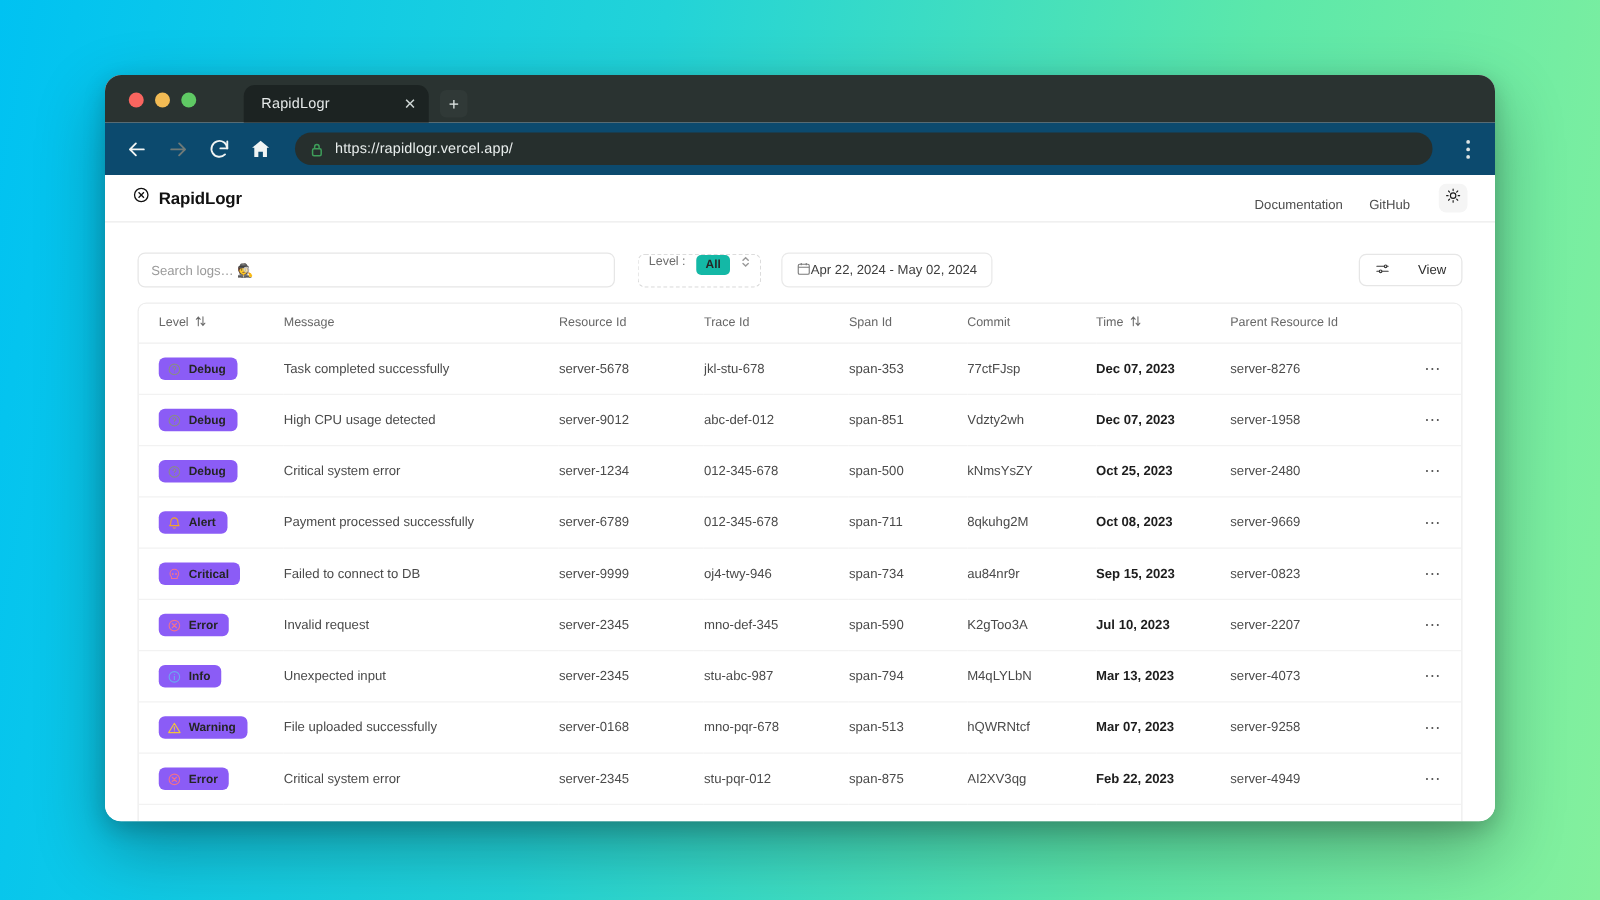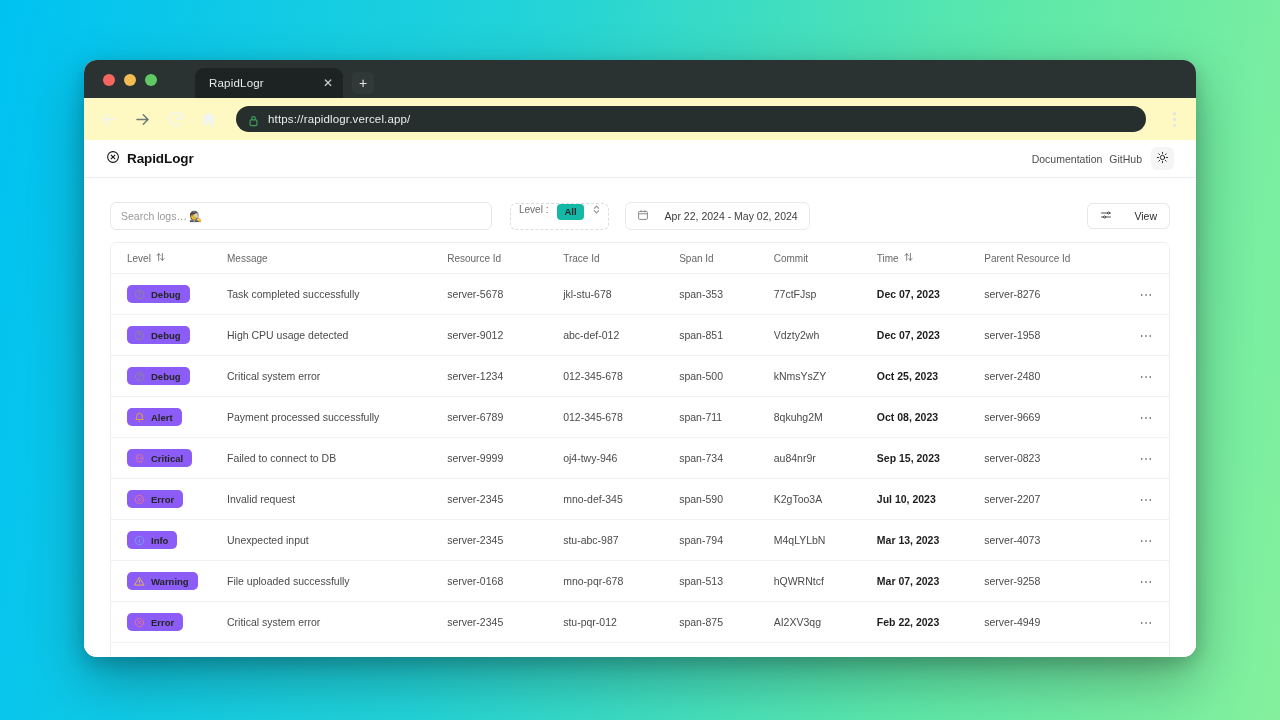--- a/index.html
+++ b/index.html
@@ -37,21 +37,21 @@
     position: relative;
   }
   .tab-title { color: #e6eaea; font-size: 11.5px; letter-spacing: .2px; white-space: nowrap; }
   .tab-close { margin-left: auto; color: #cfd6d5; font-size: 12px; line-height: 1; }
   .newtab {
     margin-left: 9px; width: 22px; height: 22px; border-radius: 5px;
     background: #303937; color: #dfe5e4; font-size: 14px;
     display: flex; align-items: center; justify-content: center; margin-bottom: 4px;
   }
   .navbar {
-    height: 42px; background: #fef9c3; display: flex; align-items: center;
+    height: 42px; background: #0c4a6e; display: flex; align-items: center;
     padding: 0 14px 0 16px; gap: 14px; flex-shrink: 0;
   }
   .navbtn { width: 19px; height: 19px; flex-shrink: 0; }
   .navbtn svg { display: block; }
   .omnibox {
     flex: 1; height: 26px; background: #262f2d; border-radius: 13px;
     display: flex; align-items: center; padding: 0 12px; gap: 9px; margin-left: 4px;
   }
   .lock { width: 11px; height: 12px; flex-shrink: 0; }
   .url { color: #e9eeed; font-size: 11.5px; letter-spacing: .15px; white-space: nowrap; }
@@ -59,21 +59,21 @@
   .kebab i { width: 3px; height: 3px; border-radius: 50%; background: #dfe5e4; display: block; }
 
   
   .page { flex: 1; background: #fff; display: flex; flex-direction: column; overflow: hidden; }
   .appheader {
     height: 38px; border-bottom: 1px solid #ececec; flex-shrink: 0;
     display: flex; align-items: center; padding: 0 22px 0 22px;
   }
   .brand { display: flex; align-items: center; gap: 7px; }
   .brand-name { font-size: 13.5px; font-weight: bold; color: #111; letter-spacing: -.1px; }
-  .hdr-right { margin-left: auto; display: flex; align-items: center; gap: 7px; }
+  .hdr-right { margin-left: auto; display: flex; align-items: flex-end; gap: 21px; }
   .hdr-link { font-size: 10.5px; color: #4d4d4d; }
   .theme-btn {
     width: 23px; height: 23px; border-radius: 6px; background: #f5f5f5;
     display: flex; align-items: center; justify-content: center; margin-left: 2px;
   }
 
   .content { flex: 1; padding: 24px 26px 0 26px; overflow: hidden; }
 
   
   .toolbar { display: flex; align-items: center; gap: 0; margin-bottom: 12px; }
@@ -87,21 +87,21 @@
     display: flex; align-items: flex-start; padding: 0 8px; gap: 9px;
   }
   .level-label { font-size: 10px; color: #6b6b6b; }
   .level-pill {
     background: #14b8a6; border-radius: 4px; padding: 2.5px 7px;
     font-size: 9.5px; font-weight: bold; color: #262626;
   }
   .stepper { display: flex; flex-direction: column; gap: 2px; color: #9a9a9a; font-size: 6px; line-height: 6px; }
   .daterange {
     margin-left: 16px; height: 28px; border: 1px solid #e9e9e9; border-radius: 6px;
-    display: flex; align-items: center; padding: 0 11px; gap: 16px;
+    display: flex; align-items: center; padding: 0 11px; gap: 0;
     font-size: 10.5px; color: #3d3d3d;
   }
   .viewbtn {
     margin-left: auto; height: 26px; border: 1px solid #e6e6e6; border-radius: 6px;
     display: flex; align-items: center; padding: 0 12px; gap: 22px;
     font-size: 10.5px; color: #2c2c2c;
   }
 
   
   .tablewrap { border: 1px solid #ededed; border-radius: 7px; overflow: hidden; background: #fff; }

